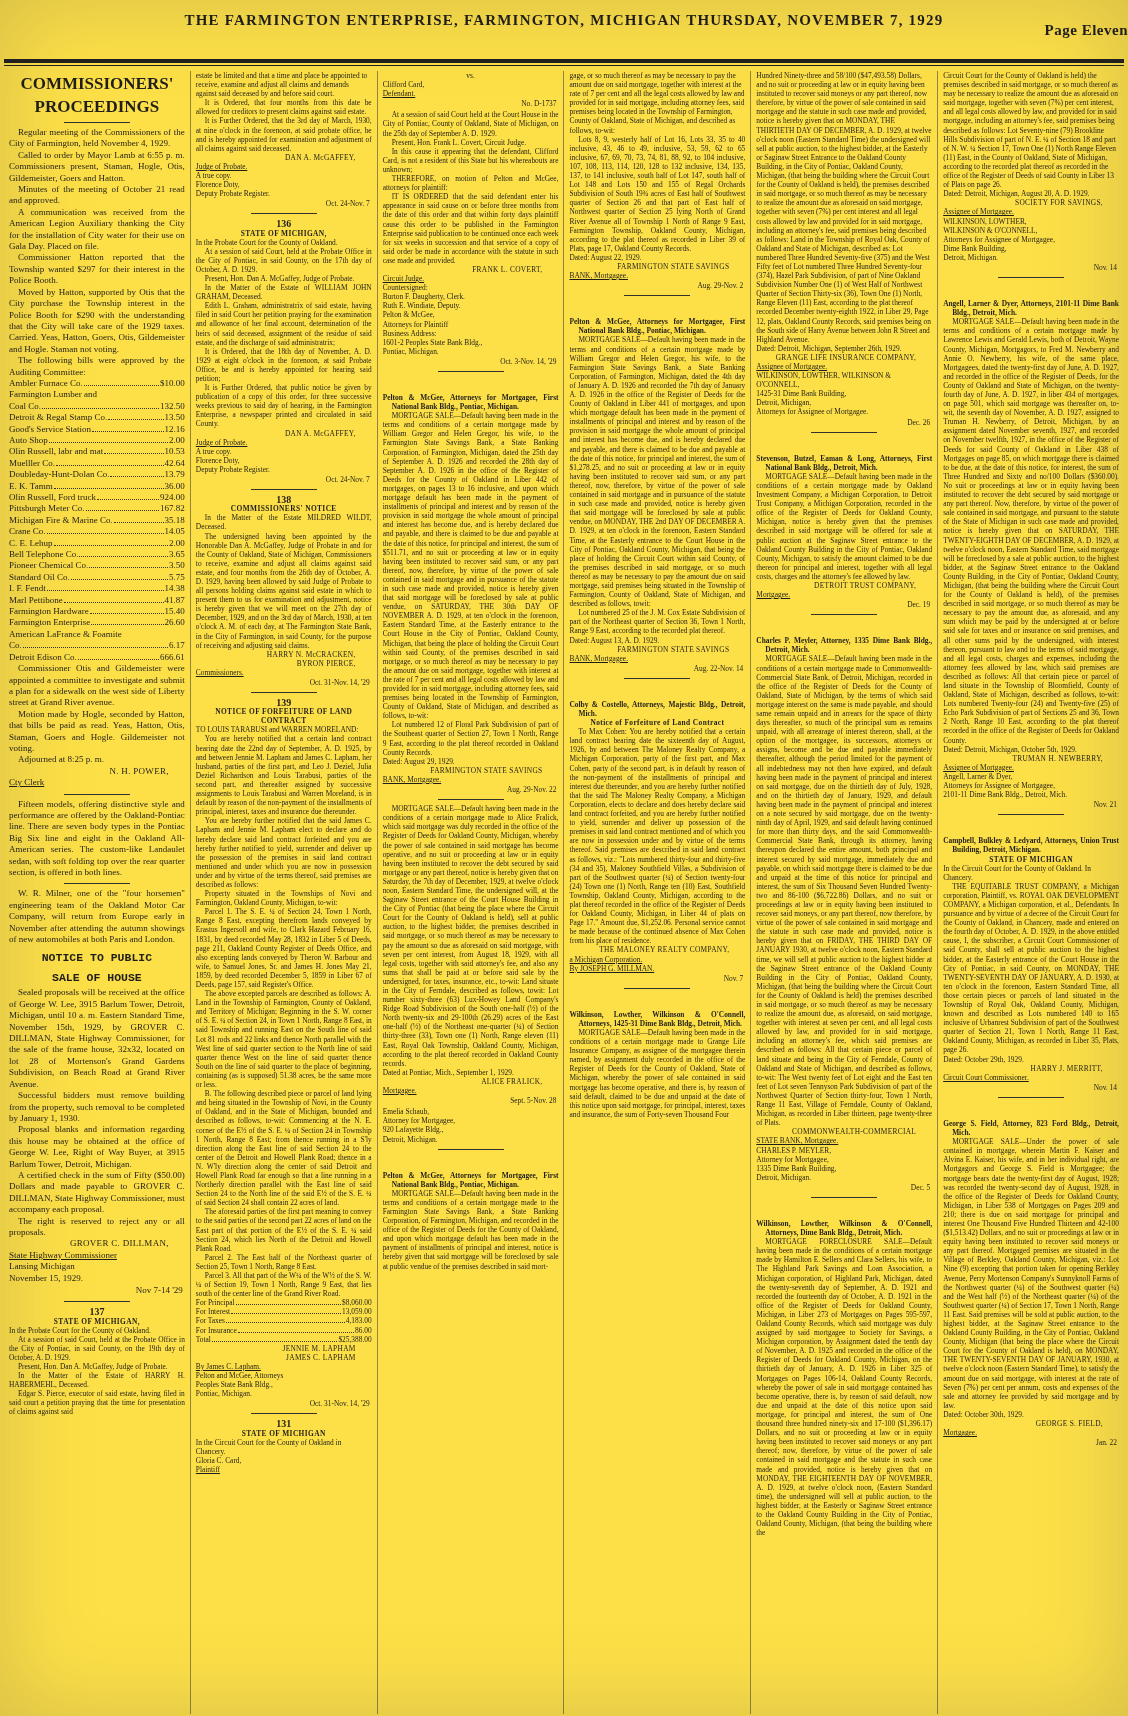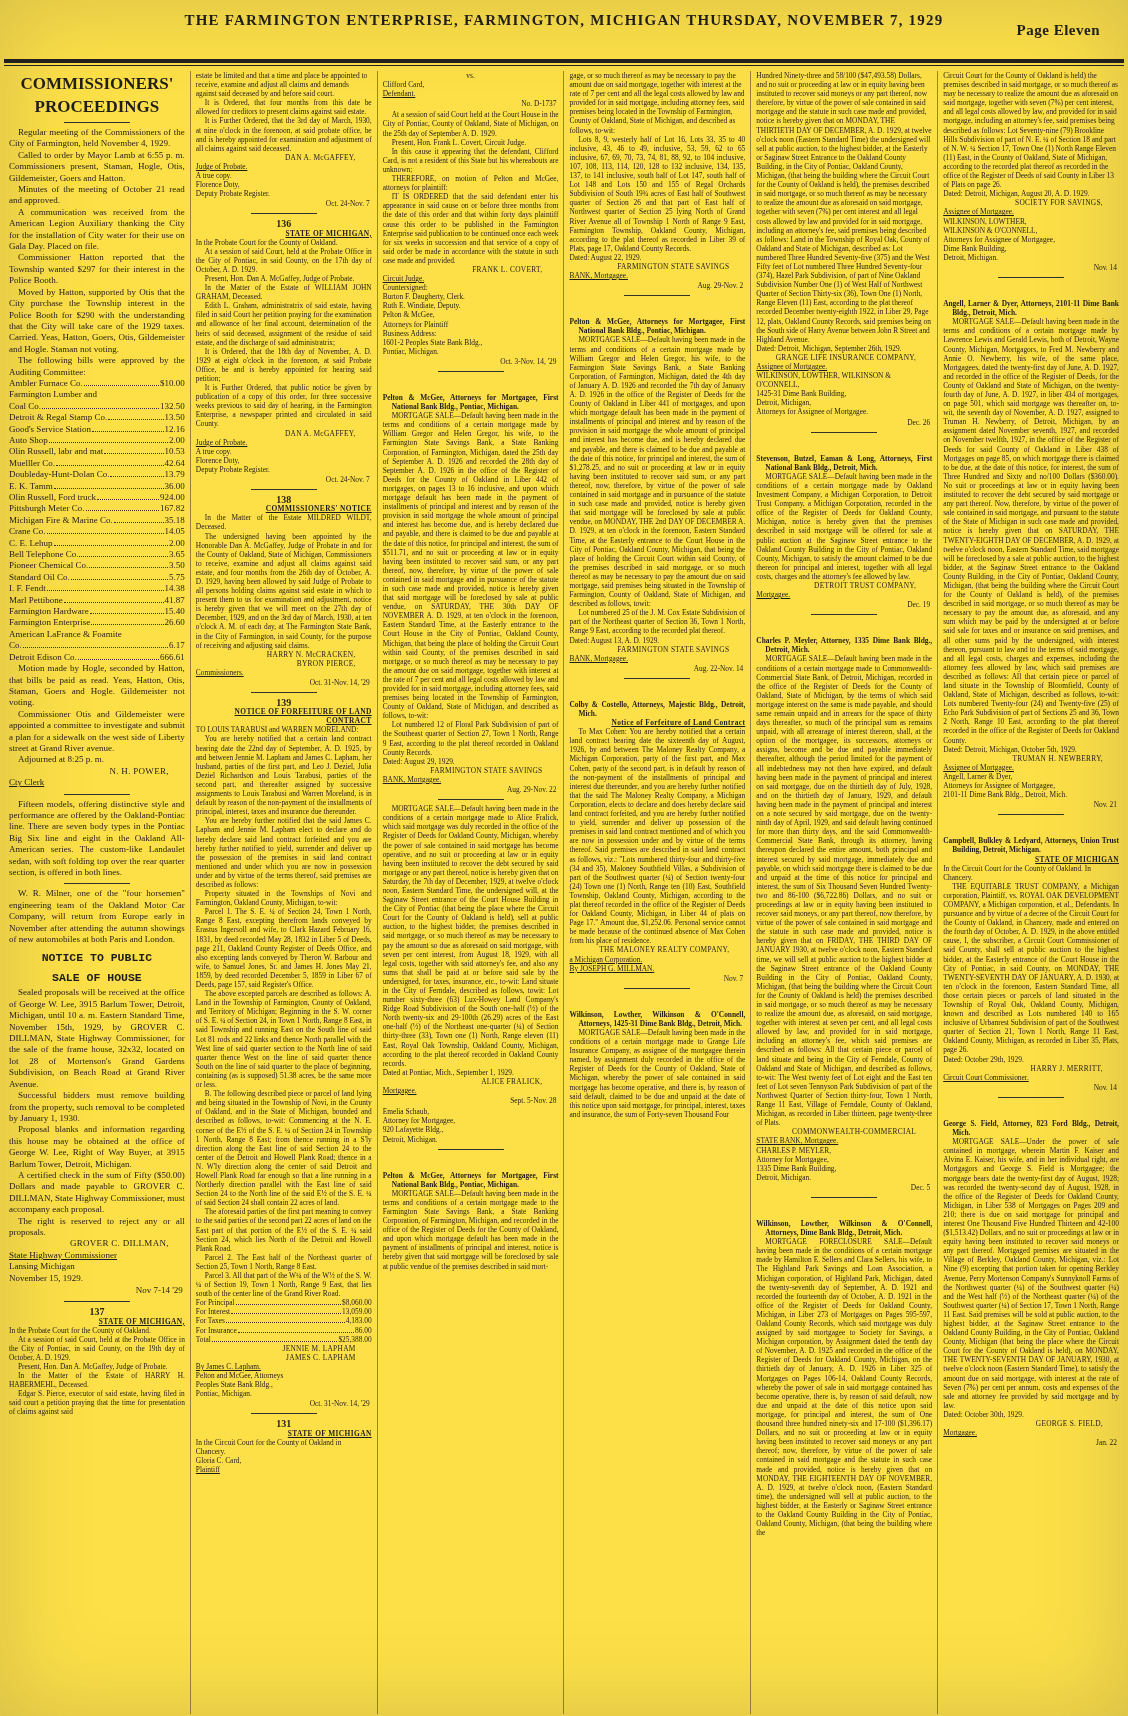--- a/index.html
+++ b/index.html
@@ -2,34 +2,34 @@
 <html><head>
 <meta charset="utf-8">
 <style>
   html,body{margin:0;padding:0;background:#b9b7b2;}
   .page{width:1128px;height:1716px;background:#fde047;position:relative;overflow:hidden;
         box-shadow:inset 0 0 90px rgba(90,85,75,.25);
         font-family:"Liberation Serif","DejaVu Serif",serif;color:#201e1a;}
   .masthead{position:relative;height:46px;padding-top:12px;}
   .mast-title{text-align:center;font-weight:bold;font-size:15px;letter-spacing:1.2px;
               font-family:"Liberation Serif","DejaVu Serif",serif;}
-  .mast-page{position:absolute;right:28px;top:22px;font-size:15px;font-weight:bold;letter-spacing:.5px;}
+  .mast-page{position:absolute;right:0;top:22px;font-size:15px;font-weight:bold;letter-spacing:.5px;}
   .rule-wrap{margin:1px 4px 0 4px;}
   .rule-thick{height:4px;background:#23211d;}
   .rule-thin{height:1px;background:#23211d;margin-top:2px;}
   .cols{display:flex;height:1648px;padding:5px 4px 0 4px;box-sizing:border-box;}
   .col{flex:1 1 0;min-width:0;padding:0 5px;border-right:1px solid rgba(60,56,50,.55);overflow:hidden;}
   .col:last-child{border-right:none;}
 
   .b{font-size:7.4px;line-height:9.1px;text-align:justify;}
   .b.lg{font-size:9px;line-height:11.4px;}
   .h1{font-size:17px;line-height:20px;font-weight:bold;text-align:center;text-indent:0;margin:3px 0 1px;}
   .h2{font-size:11.5px;line-height:13.5px;font-weight:bold;text-align:center;text-indent:0;margin:6px 0 3px;font-family:Liberation Mono, monospace;}
   .num{font-size:10px;font-weight:bold;text-align:center;text-indent:0;margin:5px 0 0;}
-  .ctr{font-weight:bold;text-align:right;text-indent:0;letter-spacing:.4px;text-decoration:underline;}
+  .ctr{font-weight:bold;text-align:center;text-indent:0;letter-spacing:.4px;}
   .ctrp{text-align:center;text-indent:0;}
   .p{text-indent:9px;}
   .ln{text-align:left;}
   .atty{font-weight:bold;padding-left:9px;text-indent:-9px;margin-top:21px;text-align:justify;}
   .sig{text-align:right;padding-right:16px;letter-spacing:.3px;}
   .sub{text-align:left;padding-right:4px;text-decoration:underline;}
   .dr{text-align:right;padding-right:2px;margin:1px 0 2px;}
   .hr{border-top:1px solid #34322d;width:66px;height:0;margin:5px auto 4px;}
   .l{display:flex;align-items:baseline;}
   .l .a{white-space:nowrap;overflow:hidden;}
@@ -170,22 +170,22 @@
         <div class="b l lg">
           <span class="a">  Co.</span>
           <span class="dots"></span>
           <span class="v">6.17</span>
         </div>
         <div class="b l lg">
           <span class="a">Detroit Edison Co.</span>
           <span class="dots"></span>
           <span class="v">666.61</span>
         </div>
+        <div class="b p lg">Commissioner Otis and Gildemeister were appointed a committee to investigate and submit a plan for a sidewalk on the west side of Liberty street at Grand River avenue.</div>
         <div class="b p lg">Motion made by Hogle, seconded by Hatton, that bills be paid as read. Yeas, Hatton, Otis, Staman, Goers and Hogle. Gildemeister not voting.</div>
-        <div class="b p lg">Commissioner Otis and Gildemeister were appointed a committee to investigate and submit a plan for a sidewalk on the west side of Liberty street at Grand River avenue.</div>
         <div class="b p lg">Adjourned at 8:25 p. m.</div>
         <div class="b sig lg">N. H. POWER,</div>
         <div class="b sub lg">Cty Clerk</div>
         <div class="b hr"></div>
         <div class="b p lg">Fifteen models, offering distinctive style and performance are offered by the Oakland-Pontiac line. There are seven body types in the Pontiac Big Six line and eight in the Oakland All-American series. The custom-like Landaulet sedan, with soft folding top over the rear quarter section, is offered in both lines.</div>
         <div class="b hr"></div>
         <div class="b p lg">W. R. Milner, one of the "four horsemen" engineering team of the Oakland Motor Car Company, will return from Europe early in November after attending the autumn showings of new automobiles at both Paris and London.</div>
         <div class="b h2">NOTICE TO PUBLIC</div>
         <div class="b h2">SALE OF HOUSE</div>
         <div class="b p lg">Sealed proposals will be received at the office of George W. Lee, 3915 Barlum Tower, Detroit, Michigan, until 10 a. m. Eastern Standard Time, November 15th, 1929, by GROVER C. DILLMAN, State Highway Commissioner, for the sale of the frame house, 32x32, located on lot 28 of Mortenson's Grand Gardens Subdivision, on Beach Road at Grand River Avenue.</div>

